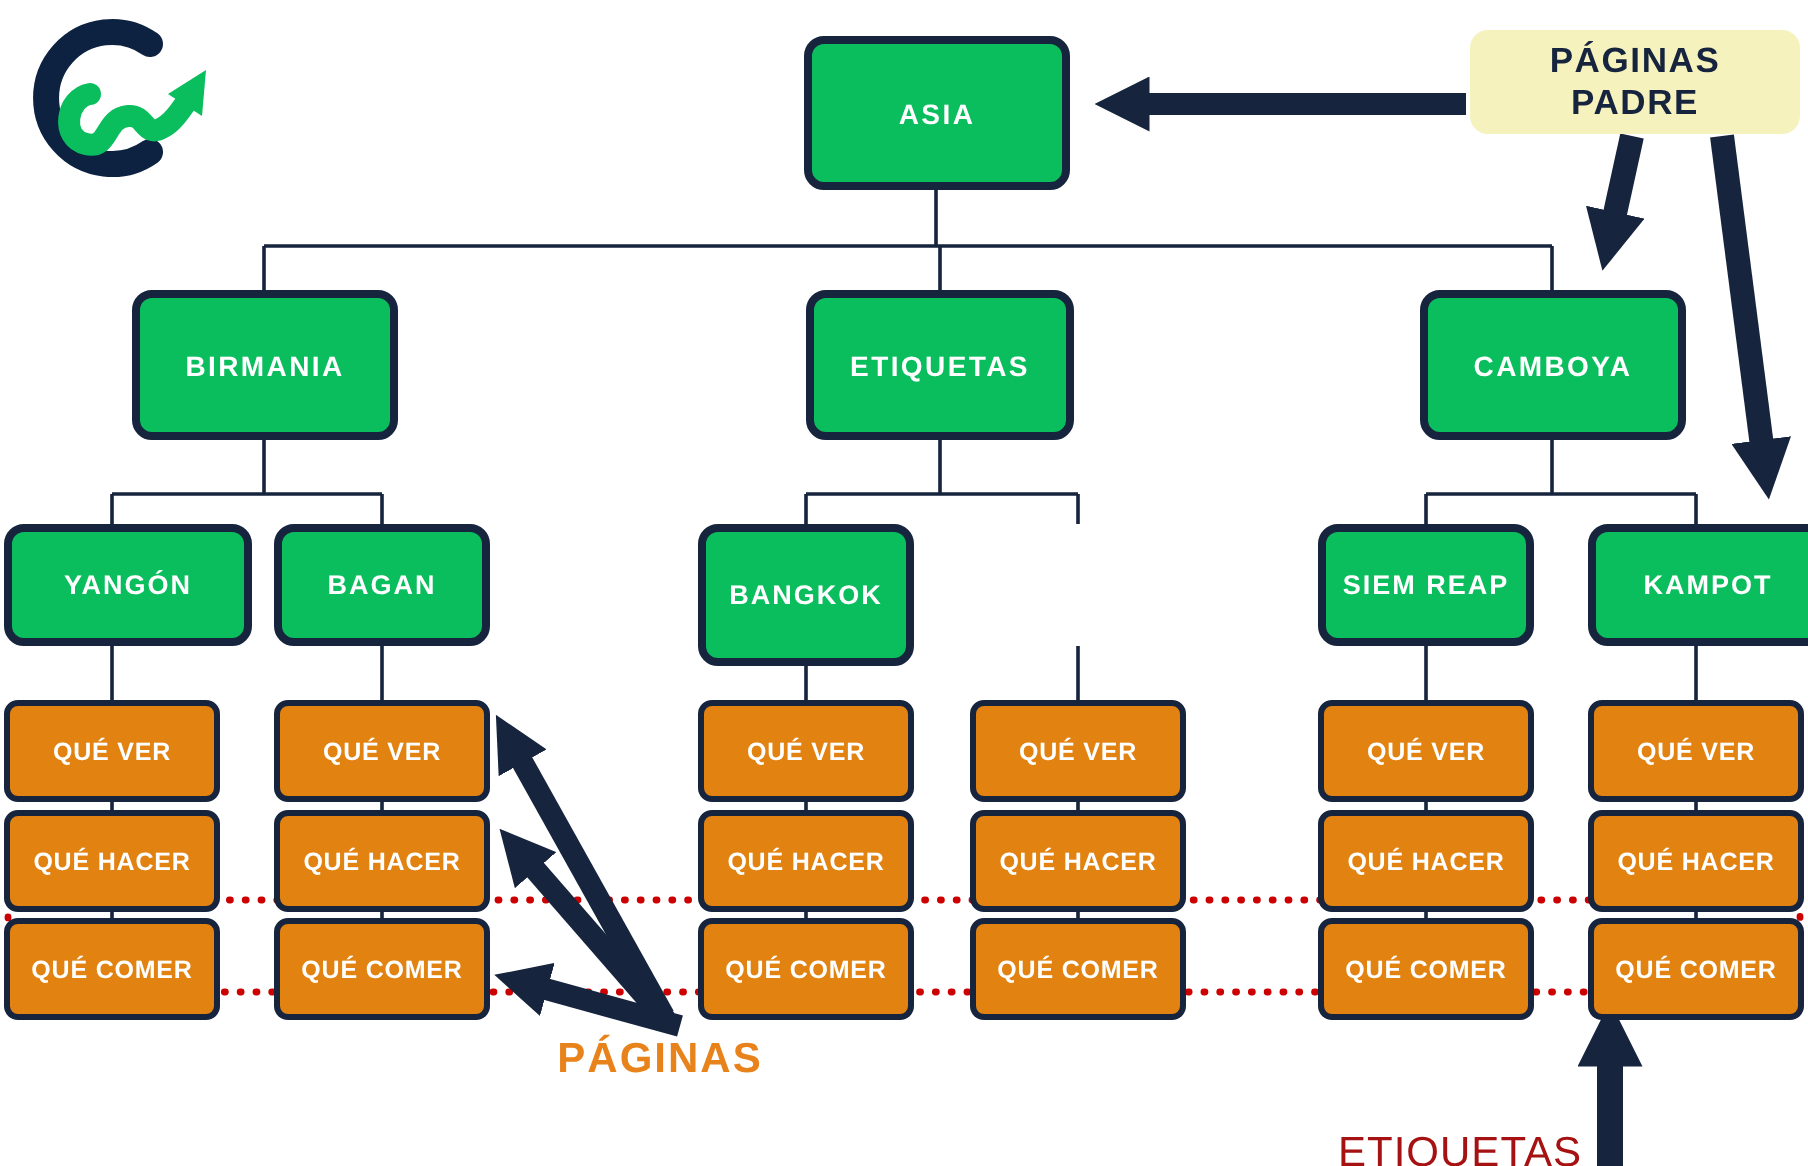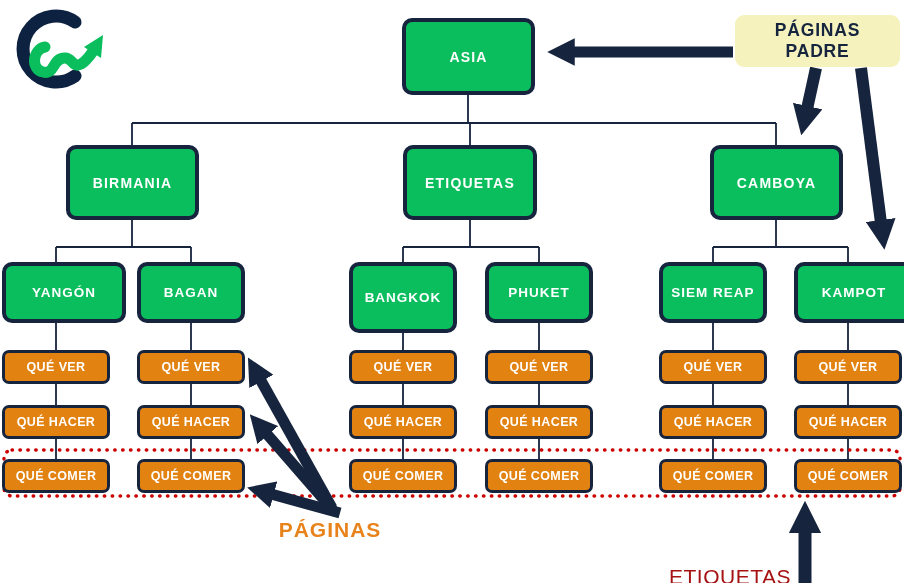--- a/index.html
+++ b/index.html
@@ -14,21 +14,21 @@
   .overlay{position:absolute; left:0; top:0; width:904px; height:583px; z-index:1;}
   .logo{position:absolute; left:14px; top:6px; width:94px; height:84px; z-index:2;}
   .node{
     position:absolute; z-index:3; box-sizing:border-box;
     display:flex; align-items:center; justify-content:center; text-align:center;
     background:var(--green); border:4px solid var(--navy); border-radius:10px;
     color:var(--white); font-weight:bold; font-size:14px; letter-spacing:1.2px;
   }
   .node.city{font-size:13.5px; letter-spacing:1px;}
   .page{
-    position:absolute; z-index:3; box-sizing:border-box; width:108px; height:34px;
+    position:absolute; z-index:3; box-sizing:border-box; width:108px; height:51px;
     display:flex; align-items:center; justify-content:center; text-align:center;
     background:var(--orange); border:3px solid var(--navy); border-radius:7px;
     color:var(--white); font-weight:bold; font-size:12.5px; letter-spacing:0.4px;
   }
   .parent-label{
     position:absolute; left:735px; top:15px; width:165px; height:52px; z-index:3;
     box-sizing:border-box; display:flex; align-items:center; justify-content:center;
     background:var(--yellow); border-radius:9px; color:var(--navy);
     font-weight:bold; font-size:17.5px; letter-spacing:0.8px;
     white-space:pre-line; text-align:center; line-height:1.2;
@@ -106,23 +106,20 @@
 
   <div class="node city" style="left:2px;top:262px;width:124px;height:61px;">
     <span>YANGÓN</span>
   </div>
   <div class="node city" style="left:137px;top:262px;width:108px;height:61px;">
     <span>BAGAN</span>
   </div>
   <div class="node city" style="left:349px;top:262px;width:108px;height:71px;">
     <span>BANGKOK</span>
   </div>
-  <div class="node city" style="left:485px;top:262px;width:108px;height:61px;">
-    <span>PHUKET</span>
-  </div>
   <div class="node city" style="left:659px;top:262px;width:108px;height:61px;justify-content:center;">
     <span>SIEM REAP</span>
   </div>
   <div class="node city" style="left:794px;top:262px;width:120px;height:61px;">
     <span>KAMPOT</span>
   </div>
 
   <div class="page" style="left:2px;top:350px;">
     <span>QUÉ VER</span>
   </div>

